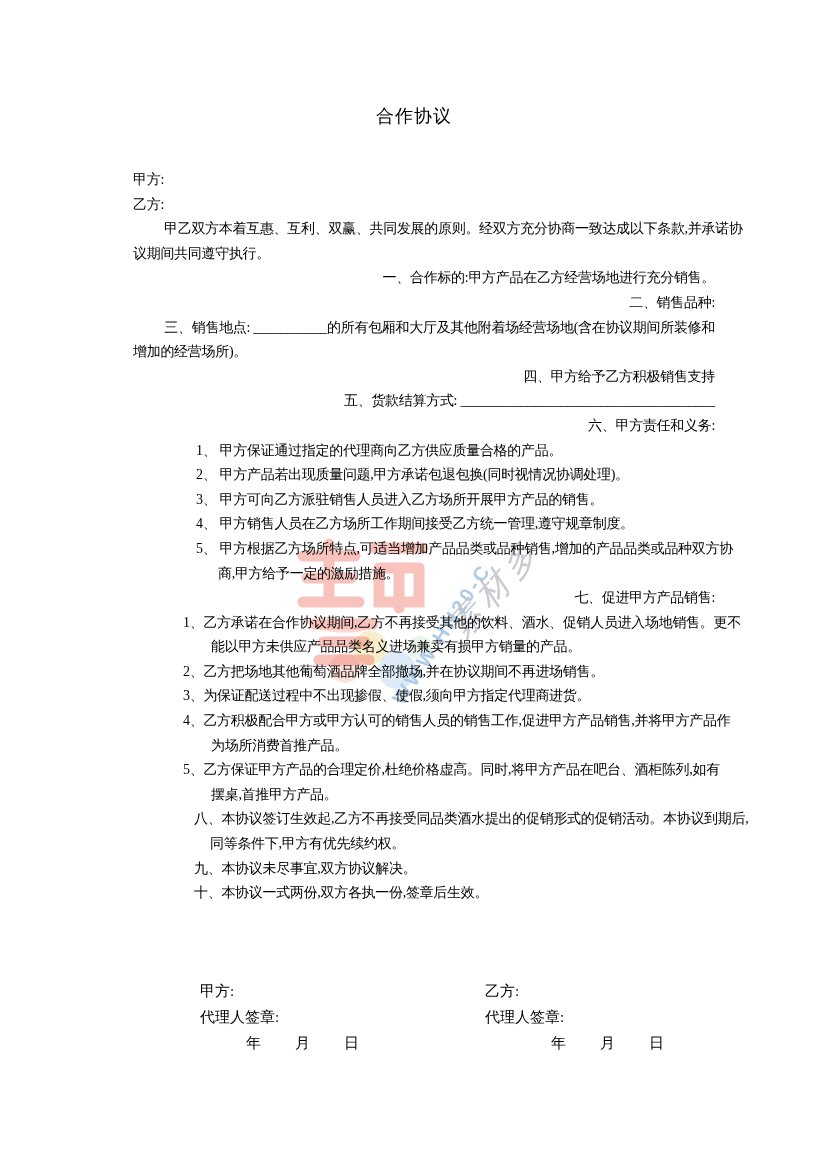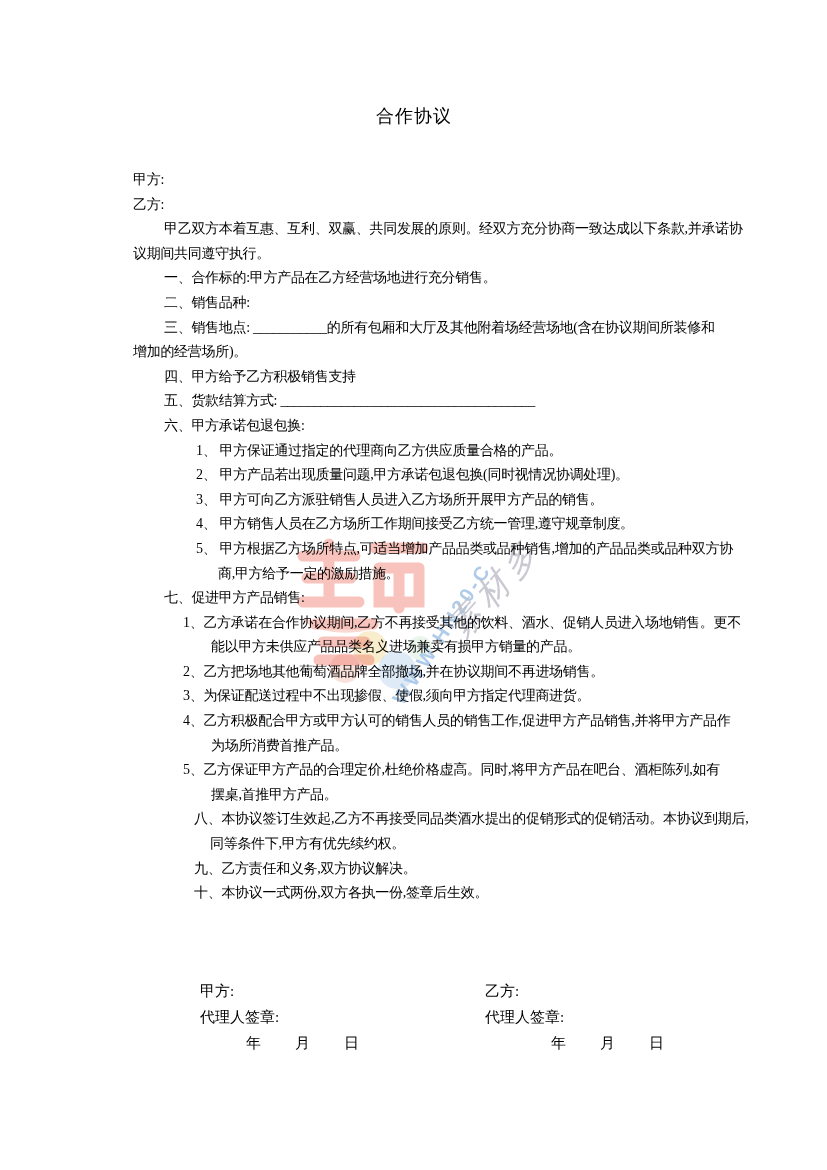--- a/index.html
+++ b/index.html
@@ -22,21 +22,21 @@
     position:absolute; left:133px; top:168px; width:582px;
     z-index:2;
   }
   .line {
     font-size:14px;
     line-height:24.6px;
     letter-spacing:-0.3px;
     white-space:pre;
   }
   .flush     { padding-left:0; }
-  .indent2   { padding-left:31px; }
+  .indent2   { padding-left:31px;text-align:right; }
   .item6     { padding-left:63px; }
   .item6cont { padding-left:85px; }
   .item7     { padding-left:50px; }
   .item7cont { padding-left:78px;font-family:Liberation Serif, serif; }
   .tail      { padding-left:61px; }
   .tailcont  { padding-left:77px;font-family:Liberation Serif, serif; }
 
   .sig-block { margin-top:72px; font-size:15px; }
   .sig-row   { position:relative; height:26px; line-height:26px; }
   .sig-left  { position:absolute; left:67px;  white-space:pre; }
@@ -88,39 +88,39 @@
         <div class="line flush">甲方:</div>
         <div class="line flush">乙方:</div>
         <div class="line indent2">甲乙双方本着互惠、互利、双赢、共同发展的原则。经双方充分协商一致达成以下条款,并承诺协</div>
         <div class="line flush">议期间共同遵守执行。</div>
         <div class="line indent2">一、合作标的:甲方产品在乙方经营场地进行充分销售。</div>
         <div class="line indent2">二、销售品种:</div>
         <div class="line indent2">三、销售地点: ___________的所有包厢和大厅及其他附着场经营场地(含在协议期间所装修和</div>
         <div class="line flush">增加的经营场所)。</div>
         <div class="line indent2">四、甲方给予乙方积极销售支持</div>
         <div class="line indent2">五、货款结算方式: ______________________________________</div>
-        <div class="line indent2">六、甲方承诺包退包换:</div>
+        <div class="line indent2">六、甲方责任和义务:</div>
         <div class="line item6">1、 甲方保证通过指定的代理商向乙方供应质量合格的产品。</div>
         <div class="line item6">2、 甲方产品若出现质量问题,甲方承诺包退包换(同时视情况协调处理)。</div>
         <div class="line item6">3、 甲方可向乙方派驻销售人员进入乙方场所开展甲方产品的销售。</div>
         <div class="line item6">4、 甲方销售人员在乙方场所工作期间接受乙方统一管理,遵守规章制度。</div>
         <div class="line item6">5、 甲方根据乙方场所特点,可适当增加产品品类或品种销售,增加的产品品类或品种双方协</div>
         <div class="line item6cont">商,甲方给予一定的激励措施。</div>
         <div class="line indent2">七、促进甲方产品销售:</div>
         <div class="line item7">1、乙方承诺在合作协议期间,乙方不再接受其他的饮料、酒水、促销人员进入场地销售。更不</div>
         <div class="line item7cont">能以甲方未供应产品品类名义进场兼卖有损甲方销量的产品。</div>
         <div class="line item7">2、乙方把场地其他葡萄酒品牌全部撤场,并在协议期间不再进场销售。</div>
         <div class="line item7">3、为保证配送过程中不出现掺假、使假,须向甲方指定代理商进货。</div>
         <div class="line item7">4、乙方积极配合甲方或甲方认可的销售人员的销售工作,促进甲方产品销售,并将甲方产品作</div>
         <div class="line item7cont">为场所消费首推产品。</div>
         <div class="line item7">5、乙方保证甲方产品的合理定价,杜绝价格虚高。同时,将甲方产品在吧台、酒柜陈列,如有</div>
         <div class="line item7cont">摆桌,首推甲方产品。</div>
         <div class="line tail">八、本协议签订生效起,乙方不再接受同品类酒水提出的促销形式的促销活动。本协议到期后,</div>
         <div class="line tailcont">同等条件下,甲方有优先续约权。</div>
-        <div class="line tail">九、乙方责任和义务,双方协议解决。</div>
+        <div class="line tail">九、本协议未尽事宜,双方协议解决。</div>
         <div class="line tail">十、本协议一式两份,双方各执一份,签章后生效。</div>
       </div>
 
     <div class="sig-block">
       <div class="sig-row">
         <span class="sig-left">甲方:</span>
         <span class="sig-right">乙方:</span>
       </div>
       <div class="sig-row">
         <span class="sig-left">代理人签章:</span>

